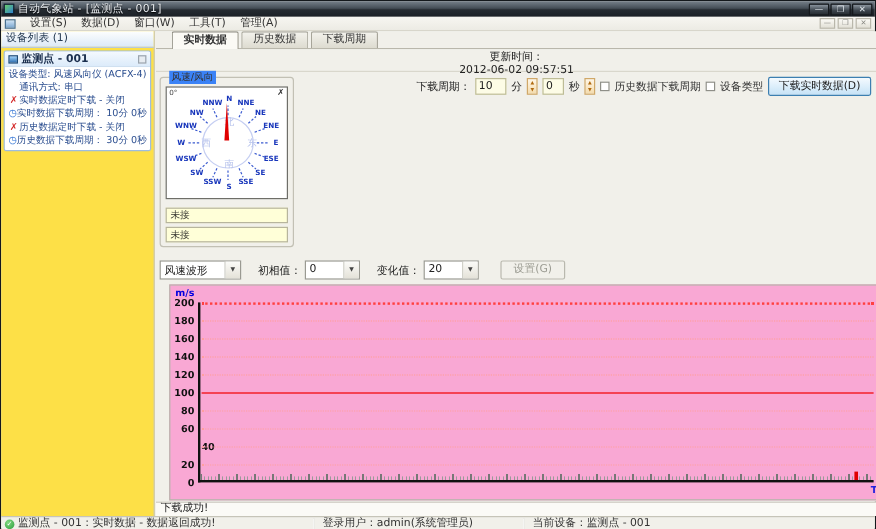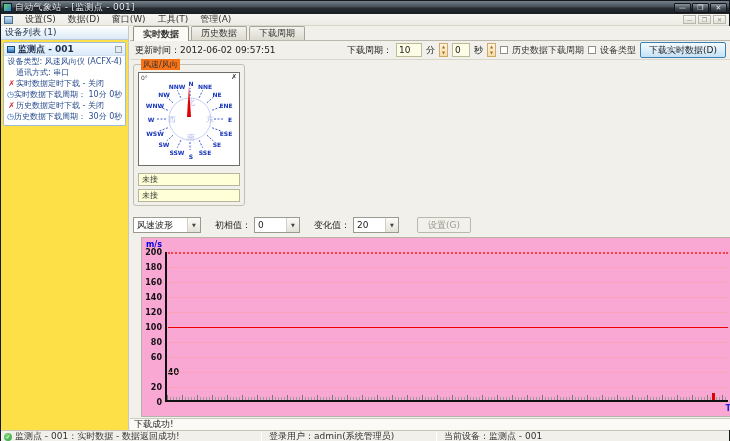--- a/index.html
+++ b/index.html
@@ -47,48 +47,48 @@
   .pin-icon { margin-left:auto; width:7px; height:7px; border:1px solid #9aa4ae; background:#e7ecf1; }
   .info-line { display:flex; align-items:center; height:11px; padding:0 3px; white-space:nowrap; }
   .info-line .txt { font-size:8px; color:#2a4d8f; }
   .info-line .pre { width:9px; font-size:8px; text-align:center; }
   .pre.red { color:#d42a2a; font-weight:bold; }
   .pre.blue { color:#2a6fd4; }
 
   
   .main { position:absolute; left:129px; top:25px; width:601px; height:392px; background:#f1f0ea; }
   .tabstrip { position:absolute; left:0; top:0; width:100%; height:15px;
-    border-bottom:1px solid #b9b7ab; display:flex; align-items:flex-end; padding-left:3px; }
+    border-bottom:1px solid #b9b7ab; display:flex; align-items:flex-end; padding-left:13px; }
   .tab { height:14px; line-height:13px; padding:0 9px; margin-right:2px;
     background:linear-gradient(#f3f2ec,#dddbd0); border:1px solid #a7a59a;
     border-bottom:none; border-radius:2px 2px 0 0; color:#333; }
   .tab.active { background:#fbfaf5; height:15px; line-height:14px; font-weight:bold;
     margin-bottom:-1px; border-color:#8f8d82; }
   .toolbar { position:absolute; left:0; top:15px; width:100%; height:19px;
     background:#f1f0ea; border-bottom:1px solid #d9d7cc;
-    display:flex; align-items:center; padding:0 5px; white-space:nowrap; }
+    display:flex; align-items:center; padding:0 5px; white-space:nowrap;flex-direction:column; }
   .toolbar .lbl { color:#222; }
   .tb-right { margin-left:auto; display:flex; align-items:center; gap:4px; }
   .spininput { width:26px; height:14px; background:#fdfce6; border:1px solid #bdbc96;
     padding:1px 2px; color:#222; }
   .spininput.narrow { width:18px; }
   .spinner { width:9px; height:14px; display:flex; flex-direction:column; border:1px solid #d0a868;
     background:linear-gradient(#fff6e6,#f4dcae); }
   .spinner span { flex:1; font-size:4px; line-height:6px; text-align:center; color:#b06a10; }
   .chk { width:8px; height:8px; background:#fff; border:1px solid #8f8f88; display:inline-block; }
   .chk-label { color:#333; }
   .dl-btn { height:16px; line-height:14px; padding:0 8px; color:#1c1c1c;
     background:linear-gradient(#f4fafe,#d8ecfa 60%,#c6e2f6); border:1px solid #3c7fb1; border-radius:2px; }
 
   .content { position:absolute; left:0; top:34px; width:100%; height:358px; }
 
   
   .groupbox { position:absolute; left:3px; top:4px; width:112px; height:142px;
     border:1px solid #c2c0b4; border-radius:3px; }
-  .group-label { position:absolute; top:-6px; left:7px; background:#f97316; padding:0 2px;
+  .group-label { position:absolute; top:-6px; left:7px; background:#3b82f6; padding:0 2px;
     font-size:8px; color:#333;text-align:right; }
   .compass-box { position:absolute; left:4px; top:7px; width:102px; height:94px;
     background:#fff; border:1px solid #6e6e68; }
   .corner-l { position:absolute; left:2px; top:1px; font-size:6px; color:#444; }
   .corner-r { position:absolute; right:2px; top:0; font-size:7px; color:#333; font-weight:bold; }
   .dir { position:absolute; transform:translate(-50%,-50%); font-size:6px; font-weight:bold; color:#1836bb; }
   .cn { position:absolute; transform:translate(-50%,-50%); font-size:8px; color:#b6c2ec; }
   .needle { position:absolute; left:48px; top:13px; width:0; height:0;
     border-left:2px solid transparent; border-right:2px solid transparent;
     border-bottom:31px solid #e00000; }

